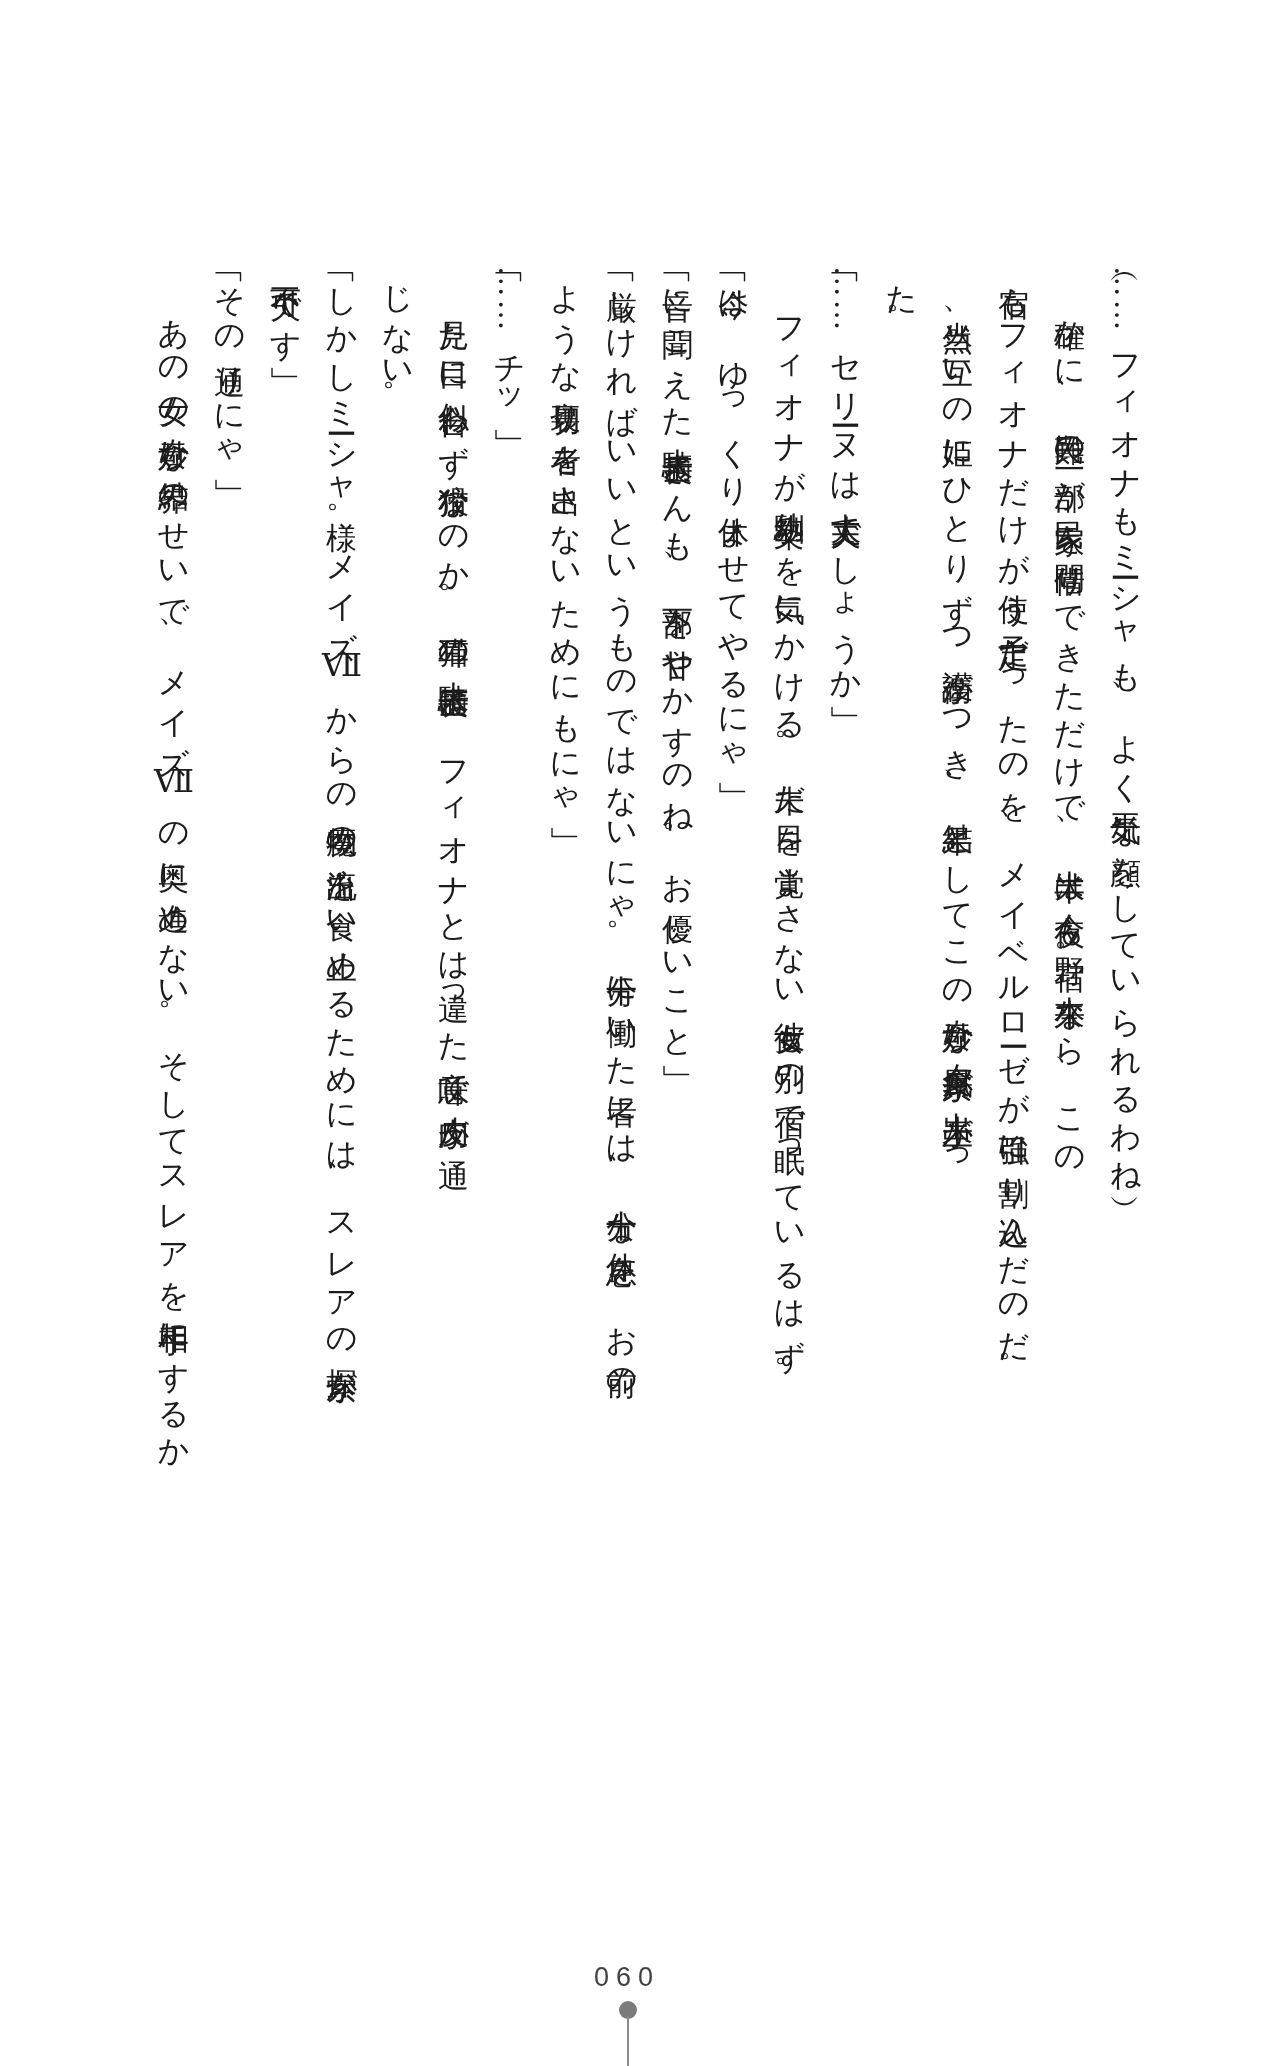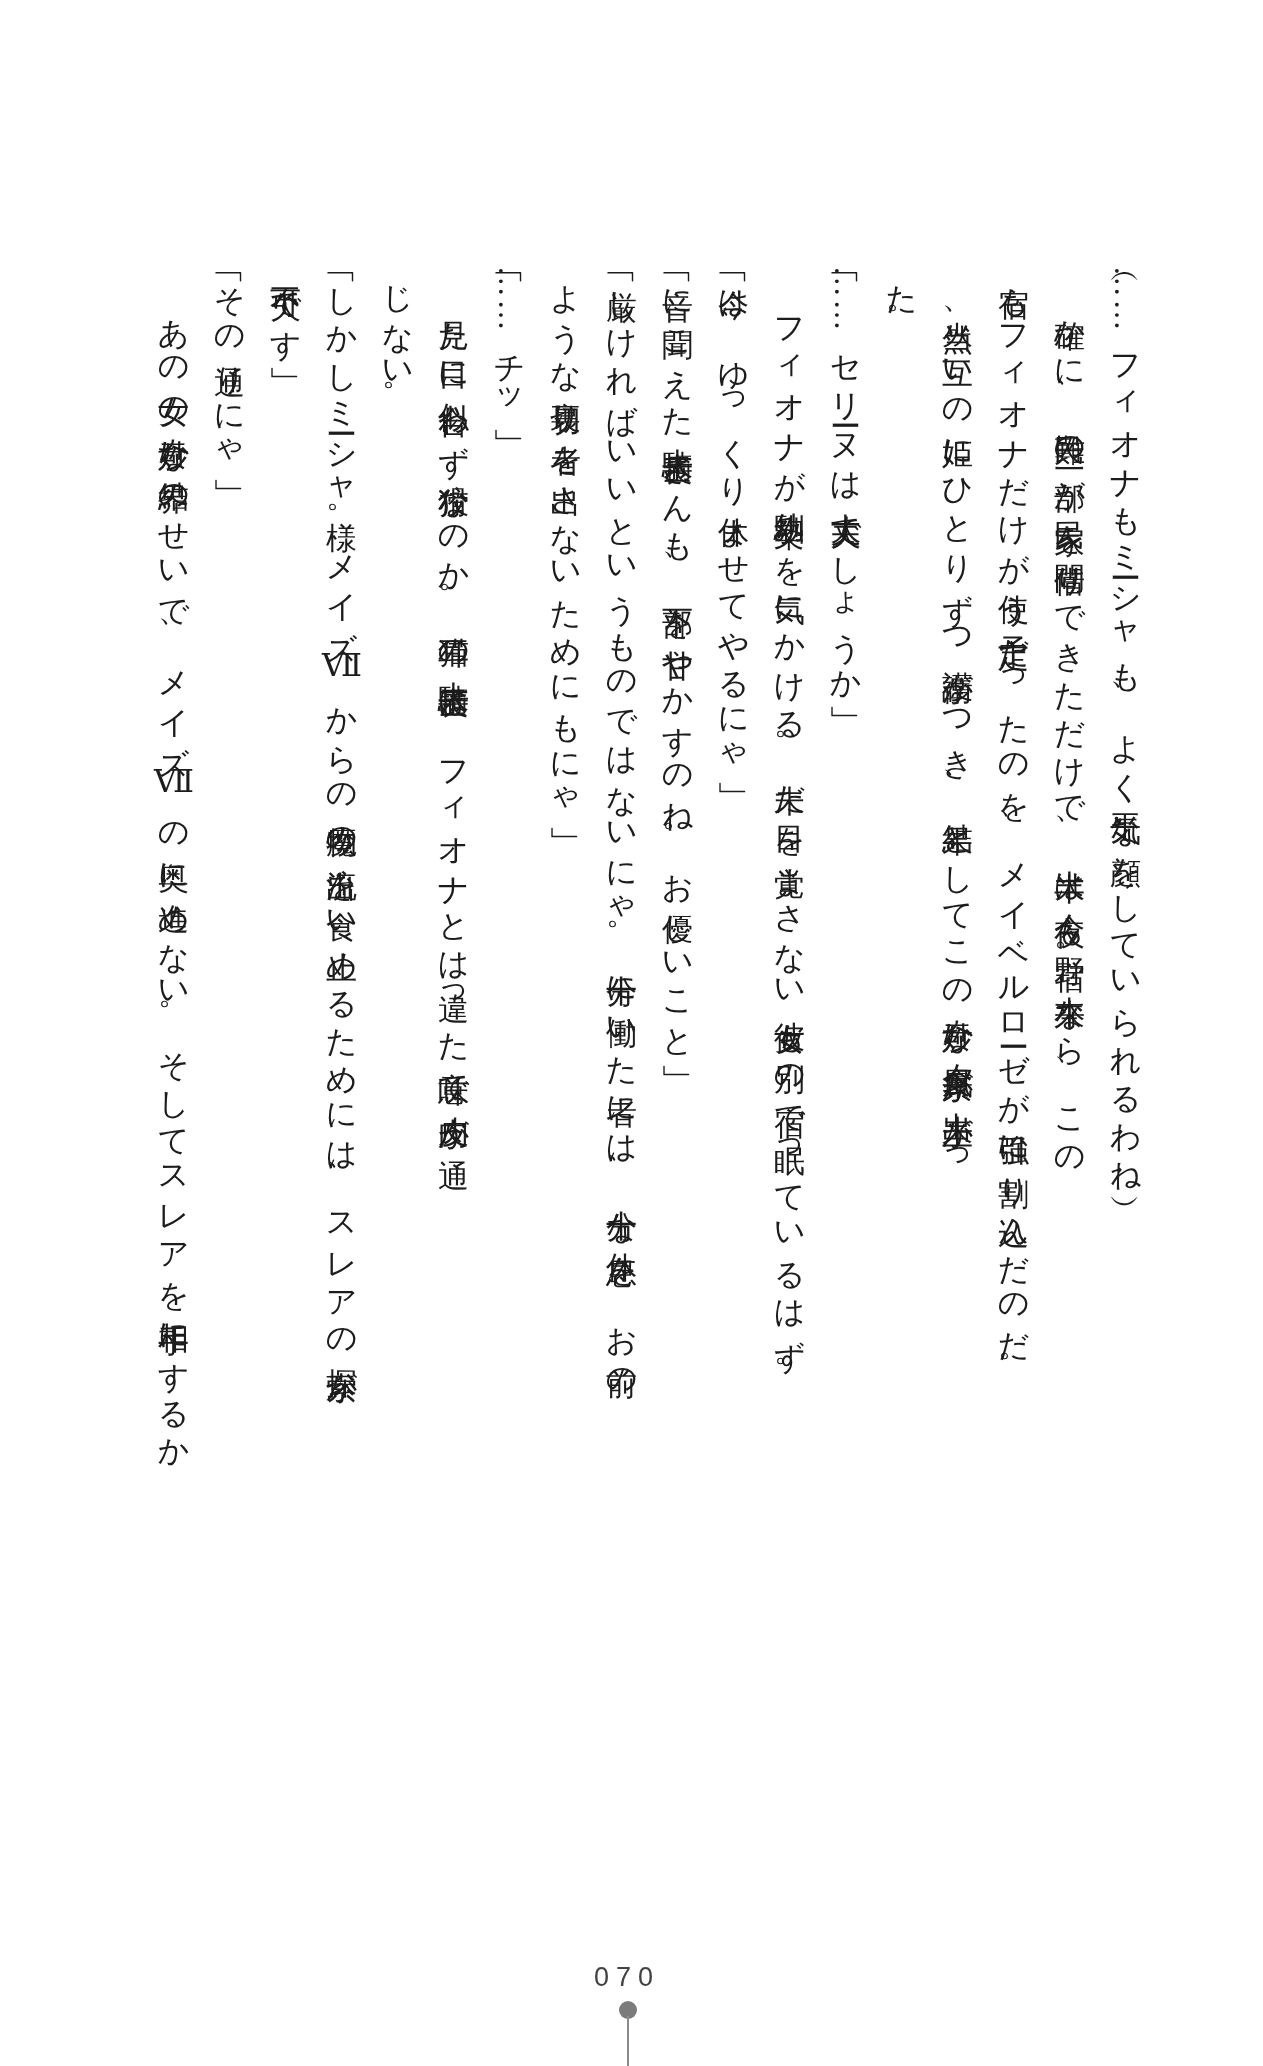--- a/index.html
+++ b/index.html
@@ -90,19 +90,19 @@
       <div class="text-column">ような裏切り者を出さないためにもにゃ」</div>
       <div class="text-column">「……チッ」</div>
       <div class="text-column indented">見た目に似合わず狡猾なのか。猫耳の大騎士長は、フィオナとは違った意味で皮肉が通</div>
       <div class="text-column">じない。</div>
       <div class="text-column">「しかしミーシャ様。メイズⅦからの魔物の流出を食い止めるためには、スレアの探索が</div>
       <div class="text-column">不可欠です」</div>
       <div class="text-column">「その通りにゃ」</div>
       <div class="text-column indented">あの女の奇妙な結界のせいで、メイズⅦの奥に進めない。そしてスレアを相手にするか</div>
     </div>
 
-  <div class="folio" style="color: rgb(66, 66, 66);">070</div>
+  <div class="folio" style="color: rgb(66, 66, 66);">060</div>
 
   <div class="ornament-circle" style="background: rgb(123, 123, 123);"></div>
 
   <div class="ornament-line" style="background: rgb(139, 139, 139);"></div>
 
 </div>
 
 </body></html>

